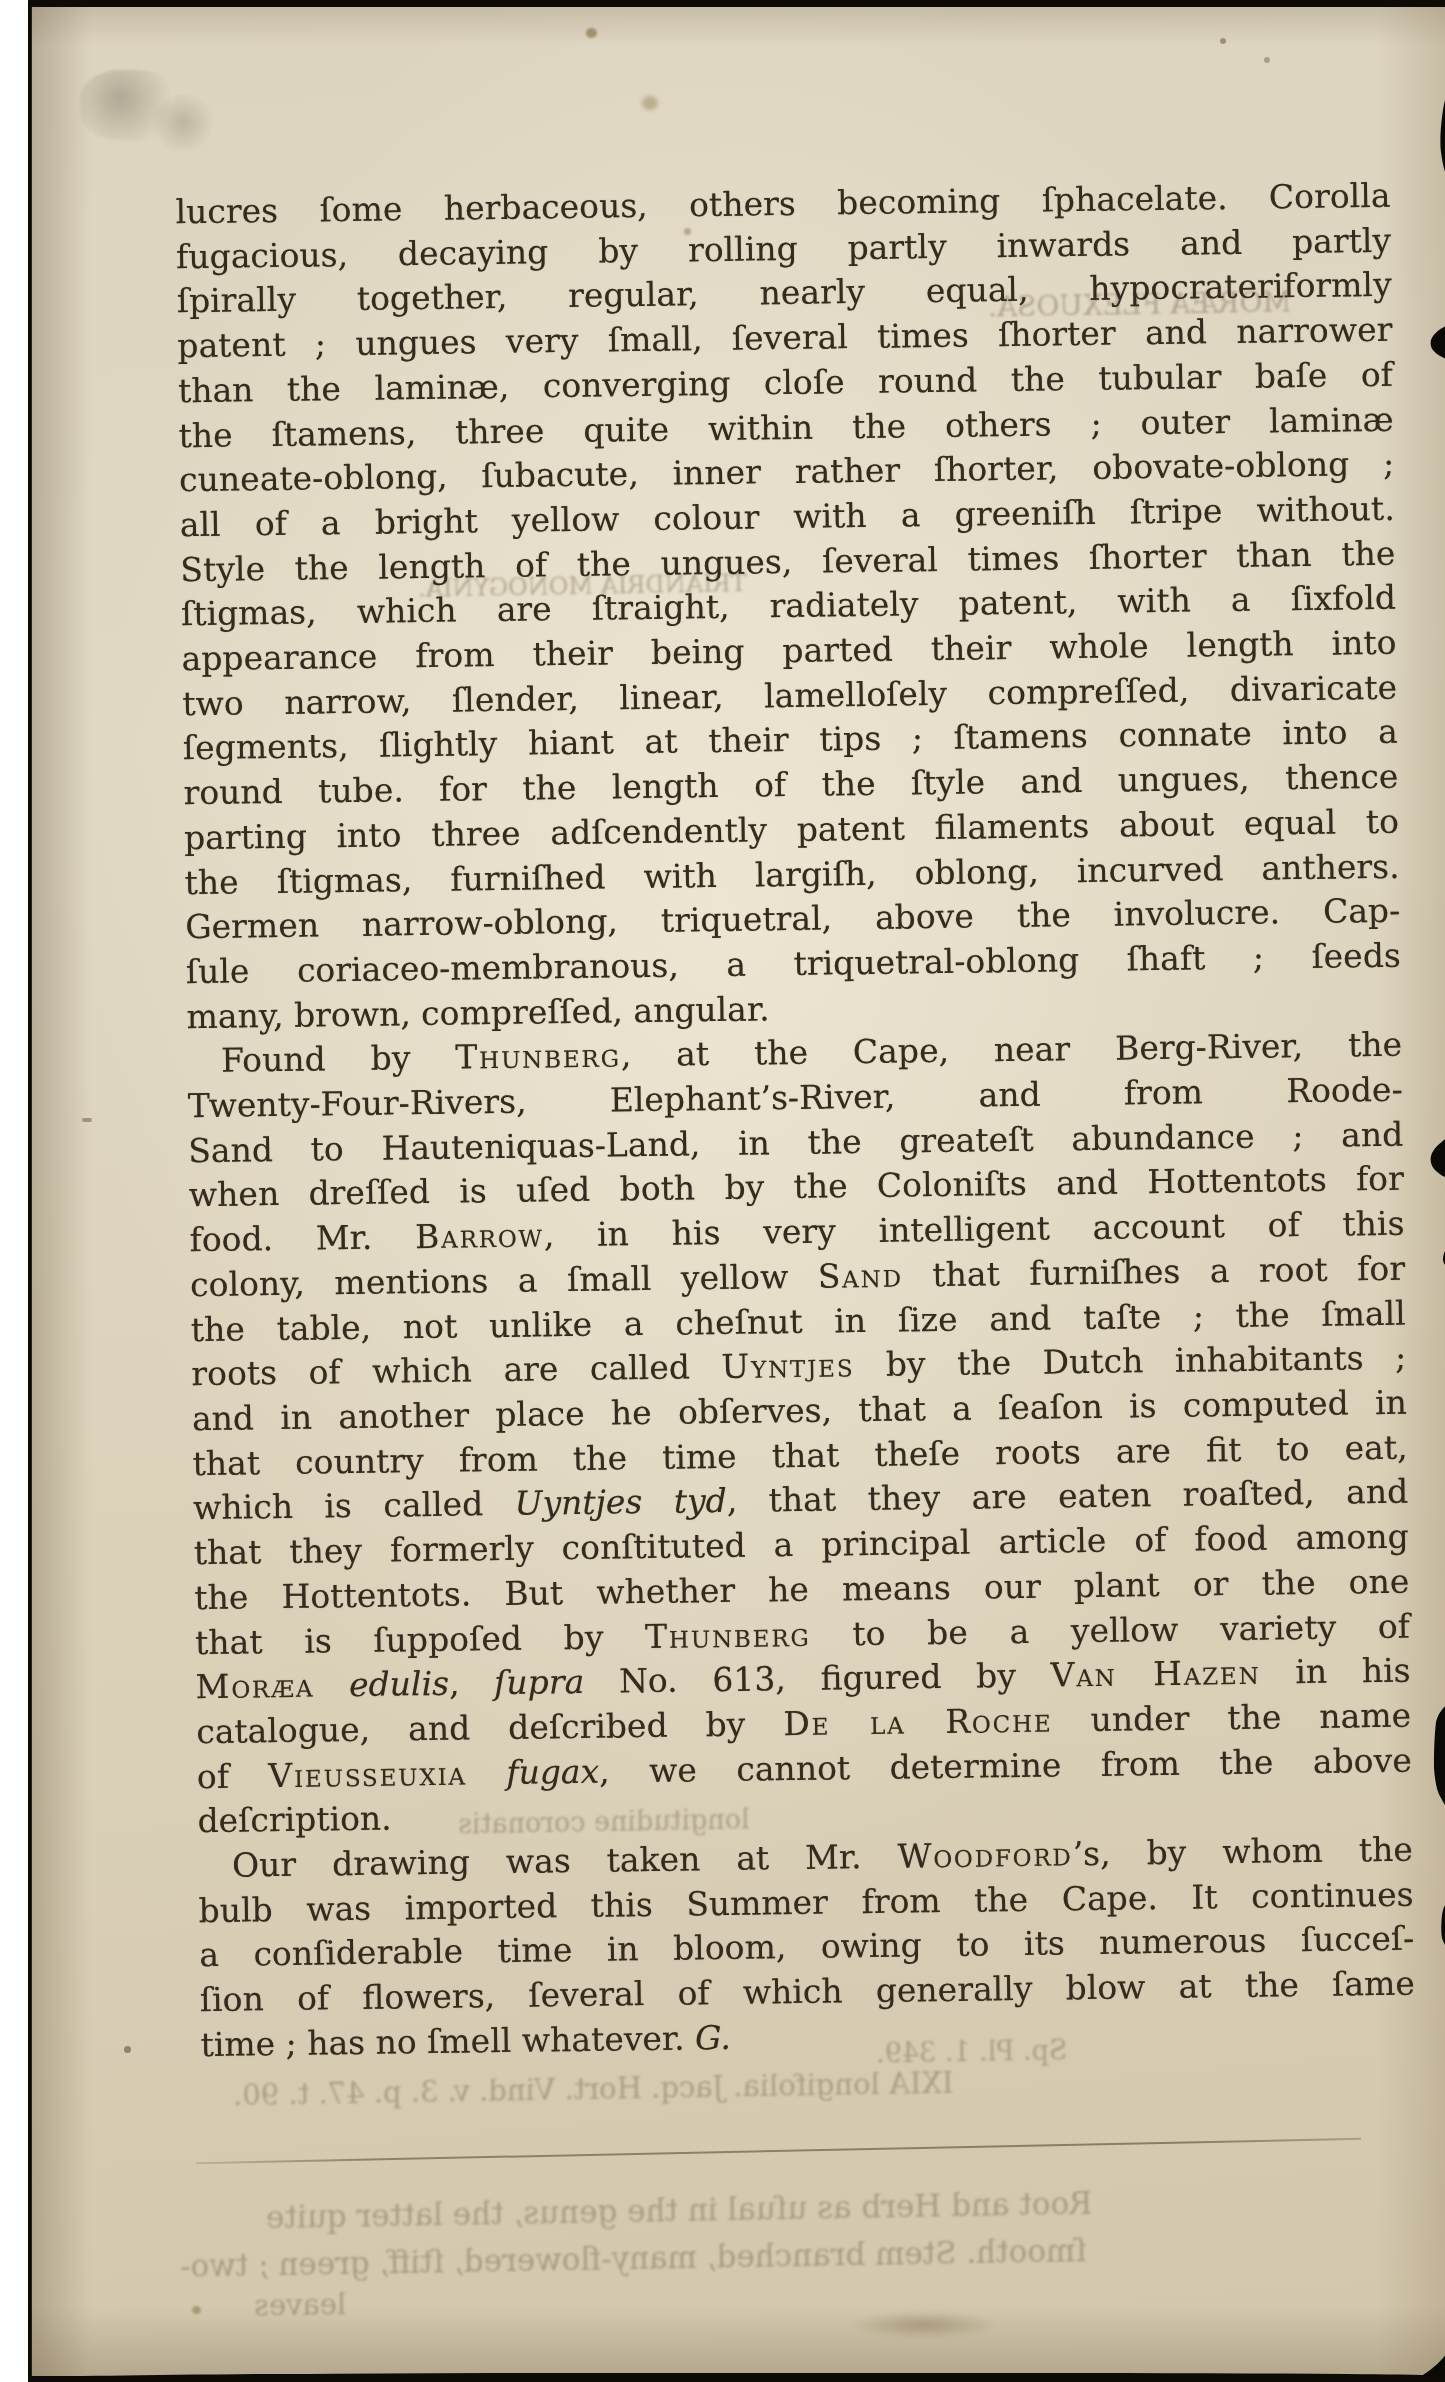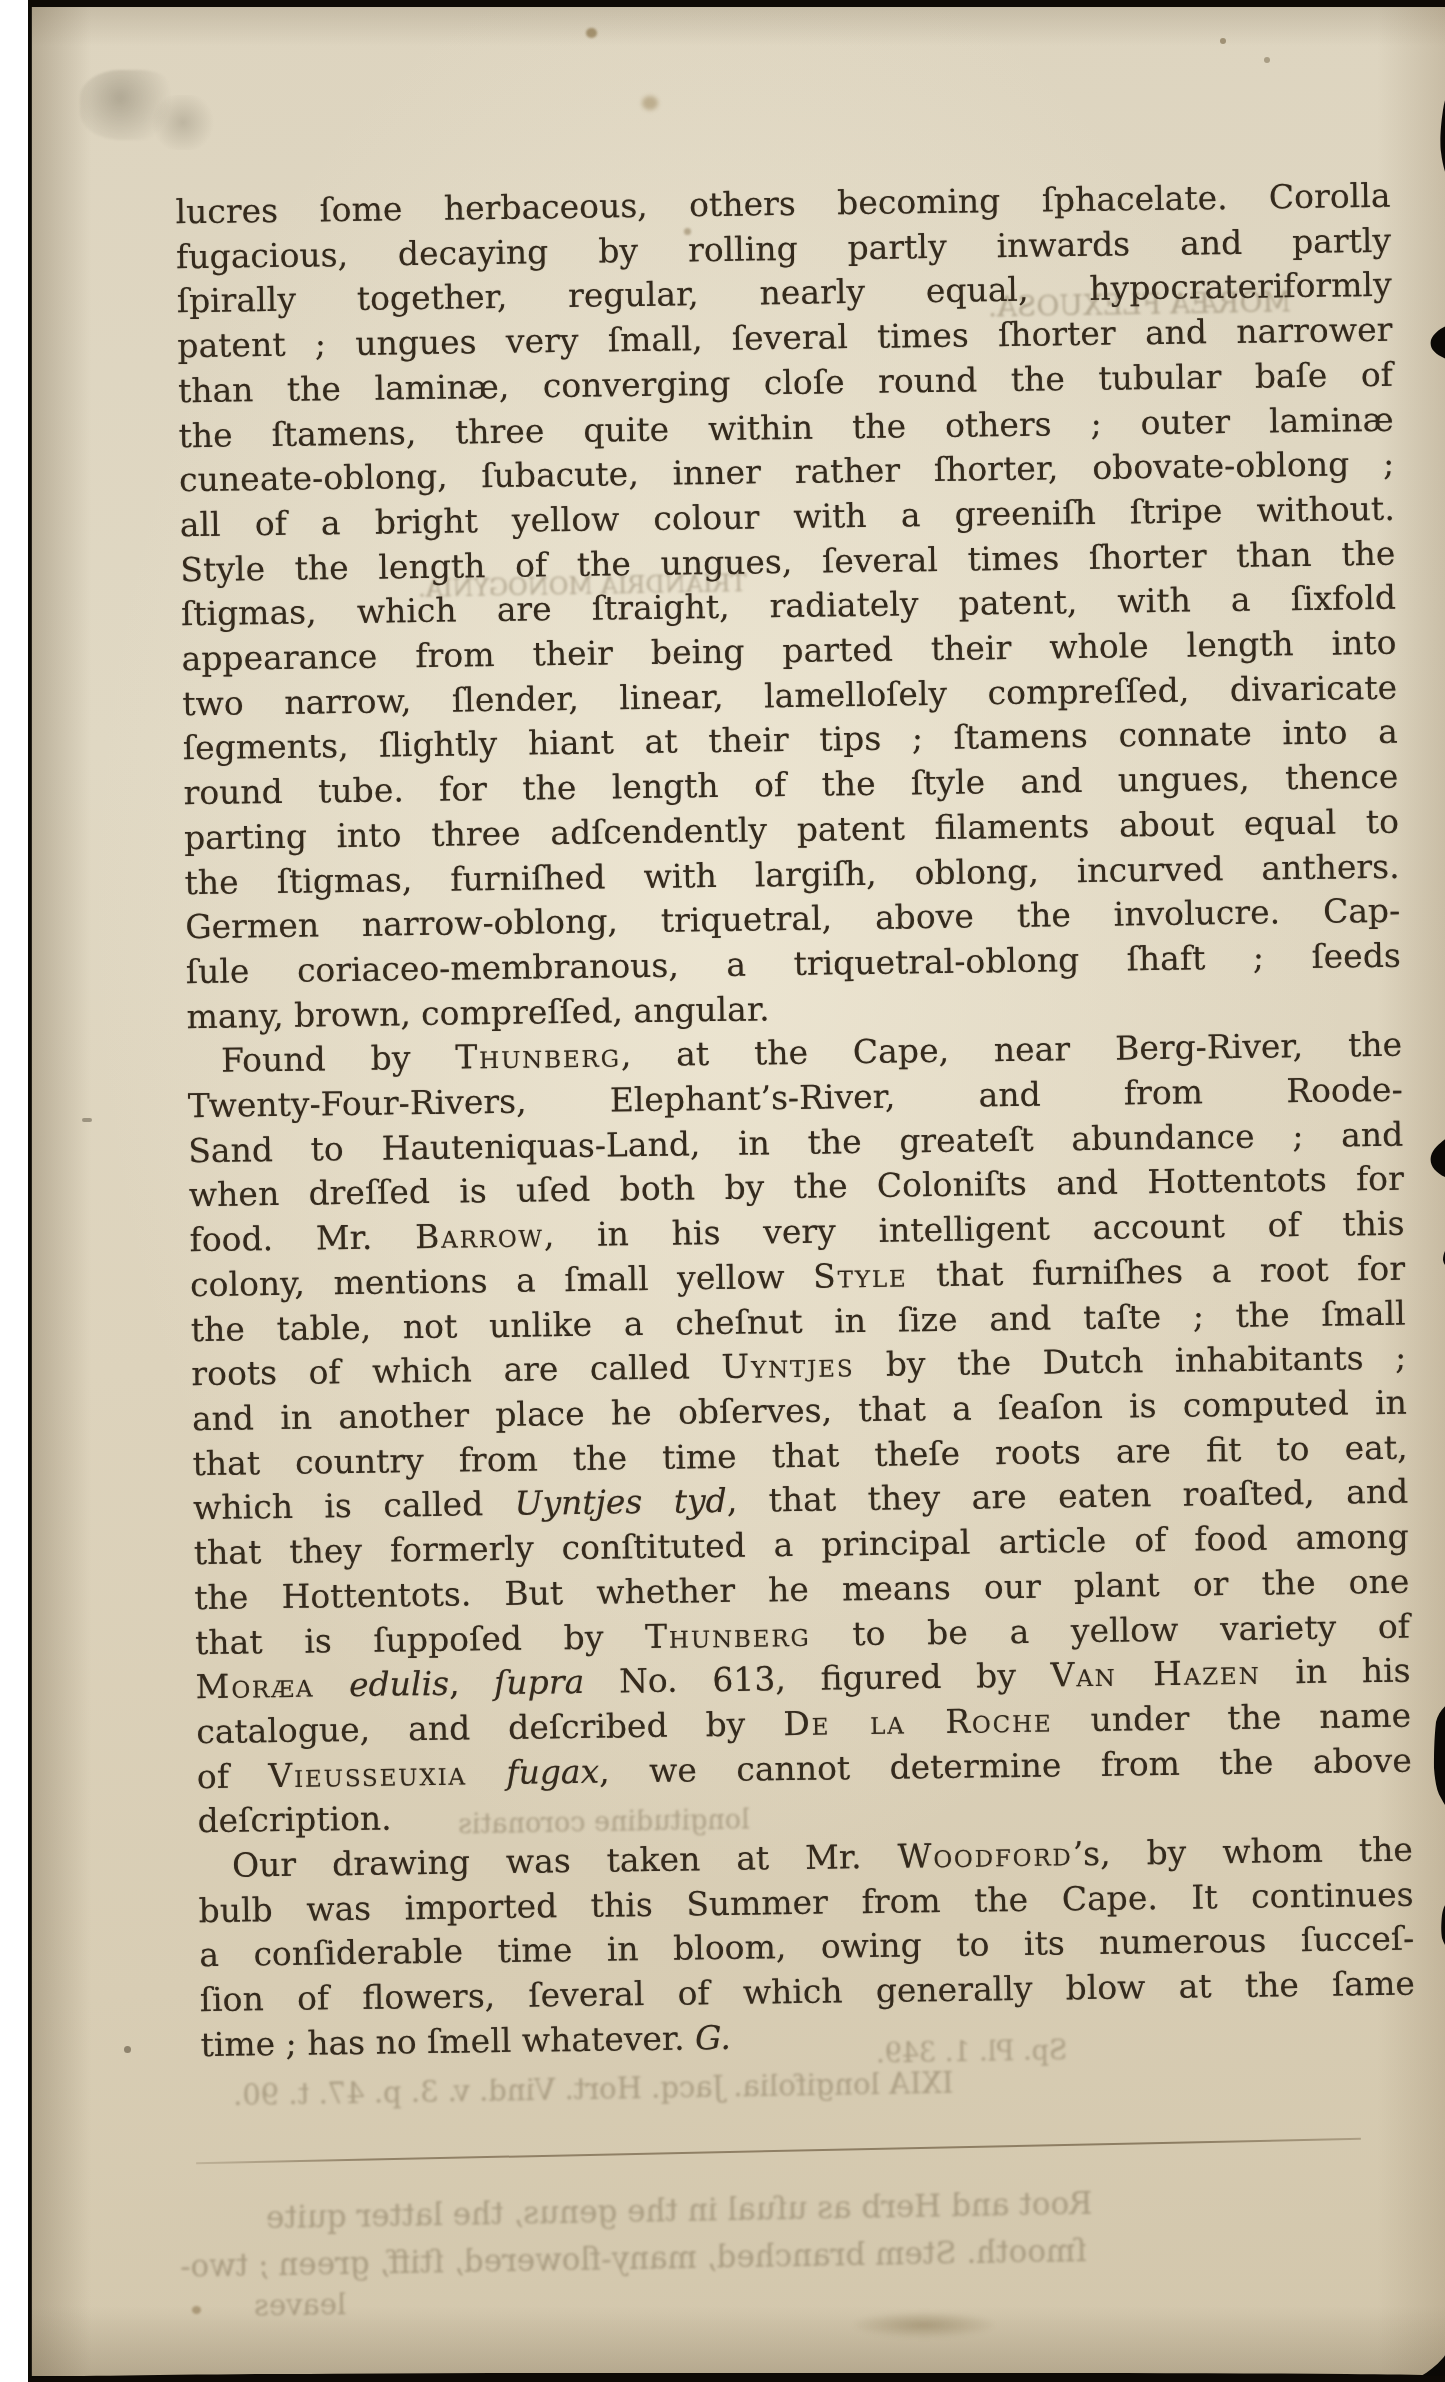--- a/index.html
+++ b/index.html
@@ -122,21 +122,21 @@
         <div class="line"><span>Germen narrow-oblong, triquetral, above the involucre. Cap-</span></div>
         <div class="line"><span>ſule coriaceo-membranous, a triquetral-oblong ſhaft ; ſeeds</span></div>
         <div class="line last"><span>many, brown, compreſſed, angular.</span></div>
       </div>
       <div class="para">
         <div class="line indent"><span>Found by </span><span class="sc">Thunberg</span><span>, at the Cape, near Berg-River, the</span></div>
         <div class="line"><span>Twenty-Four-Rivers, Elephant’s-River, and from Roode-</span></div>
         <div class="line"><span>Sand to Hauteniquas-Land, in the greateſt abundance ; and</span></div>
         <div class="line"><span>when dreſſed is uſed both by the Coloniſts and Hottentots for</span></div>
         <div class="line"><span>food. Mr. </span><span class="sc">Barrow</span><span>, in his very intelligent account of this</span></div>
-        <div class="line"><span>colony, mentions a ſmall yellow </span><span class="sc">Style</span><span> that furniſhes a root for</span></div>
+        <div class="line"><span>colony, mentions a ſmall yellow </span><span class="sc">Sand</span><span> that furniſhes a root for</span></div>
         <div class="line"><span>the table, not unlike a cheſnut in ſize and taſte ; the ſmall</span></div>
         <div class="line"><span>roots of which are called </span><span class="sc">Uyntjes</span><span> by the Dutch inhabitants ;</span></div>
         <div class="line"><span>and in another place he obſerves, that a ſeaſon is computed in</span></div>
         <div class="line"><span>that country from the time that theſe roots are fit to eat,</span></div>
         <div class="line"><span>which is called </span><span class="it">Uyntjes tyd</span><span>, that they are eaten roaſted, and</span></div>
         <div class="line"><span>that they formerly conſtituted a principal article of food among</span></div>
         <div class="line"><span>the Hottentots. But whether he means our plant or the one</span></div>
         <div class="line"><span>that is ſuppoſed by </span><span class="sc">Thunberg</span><span> to be a yellow variety of</span></div>
         <div class="line"><span class="sc">Moræa</span><span class="it"> edulis</span><span>, </span><span class="it">ſupra</span><span> No. 613, figured by </span><span class="sc">Van Hazen</span><span> in his</span></div>
         <div class="line"><span>catalogue, and deſcribed by </span><span class="sc">De la Roche</span><span> under the name</span></div>

